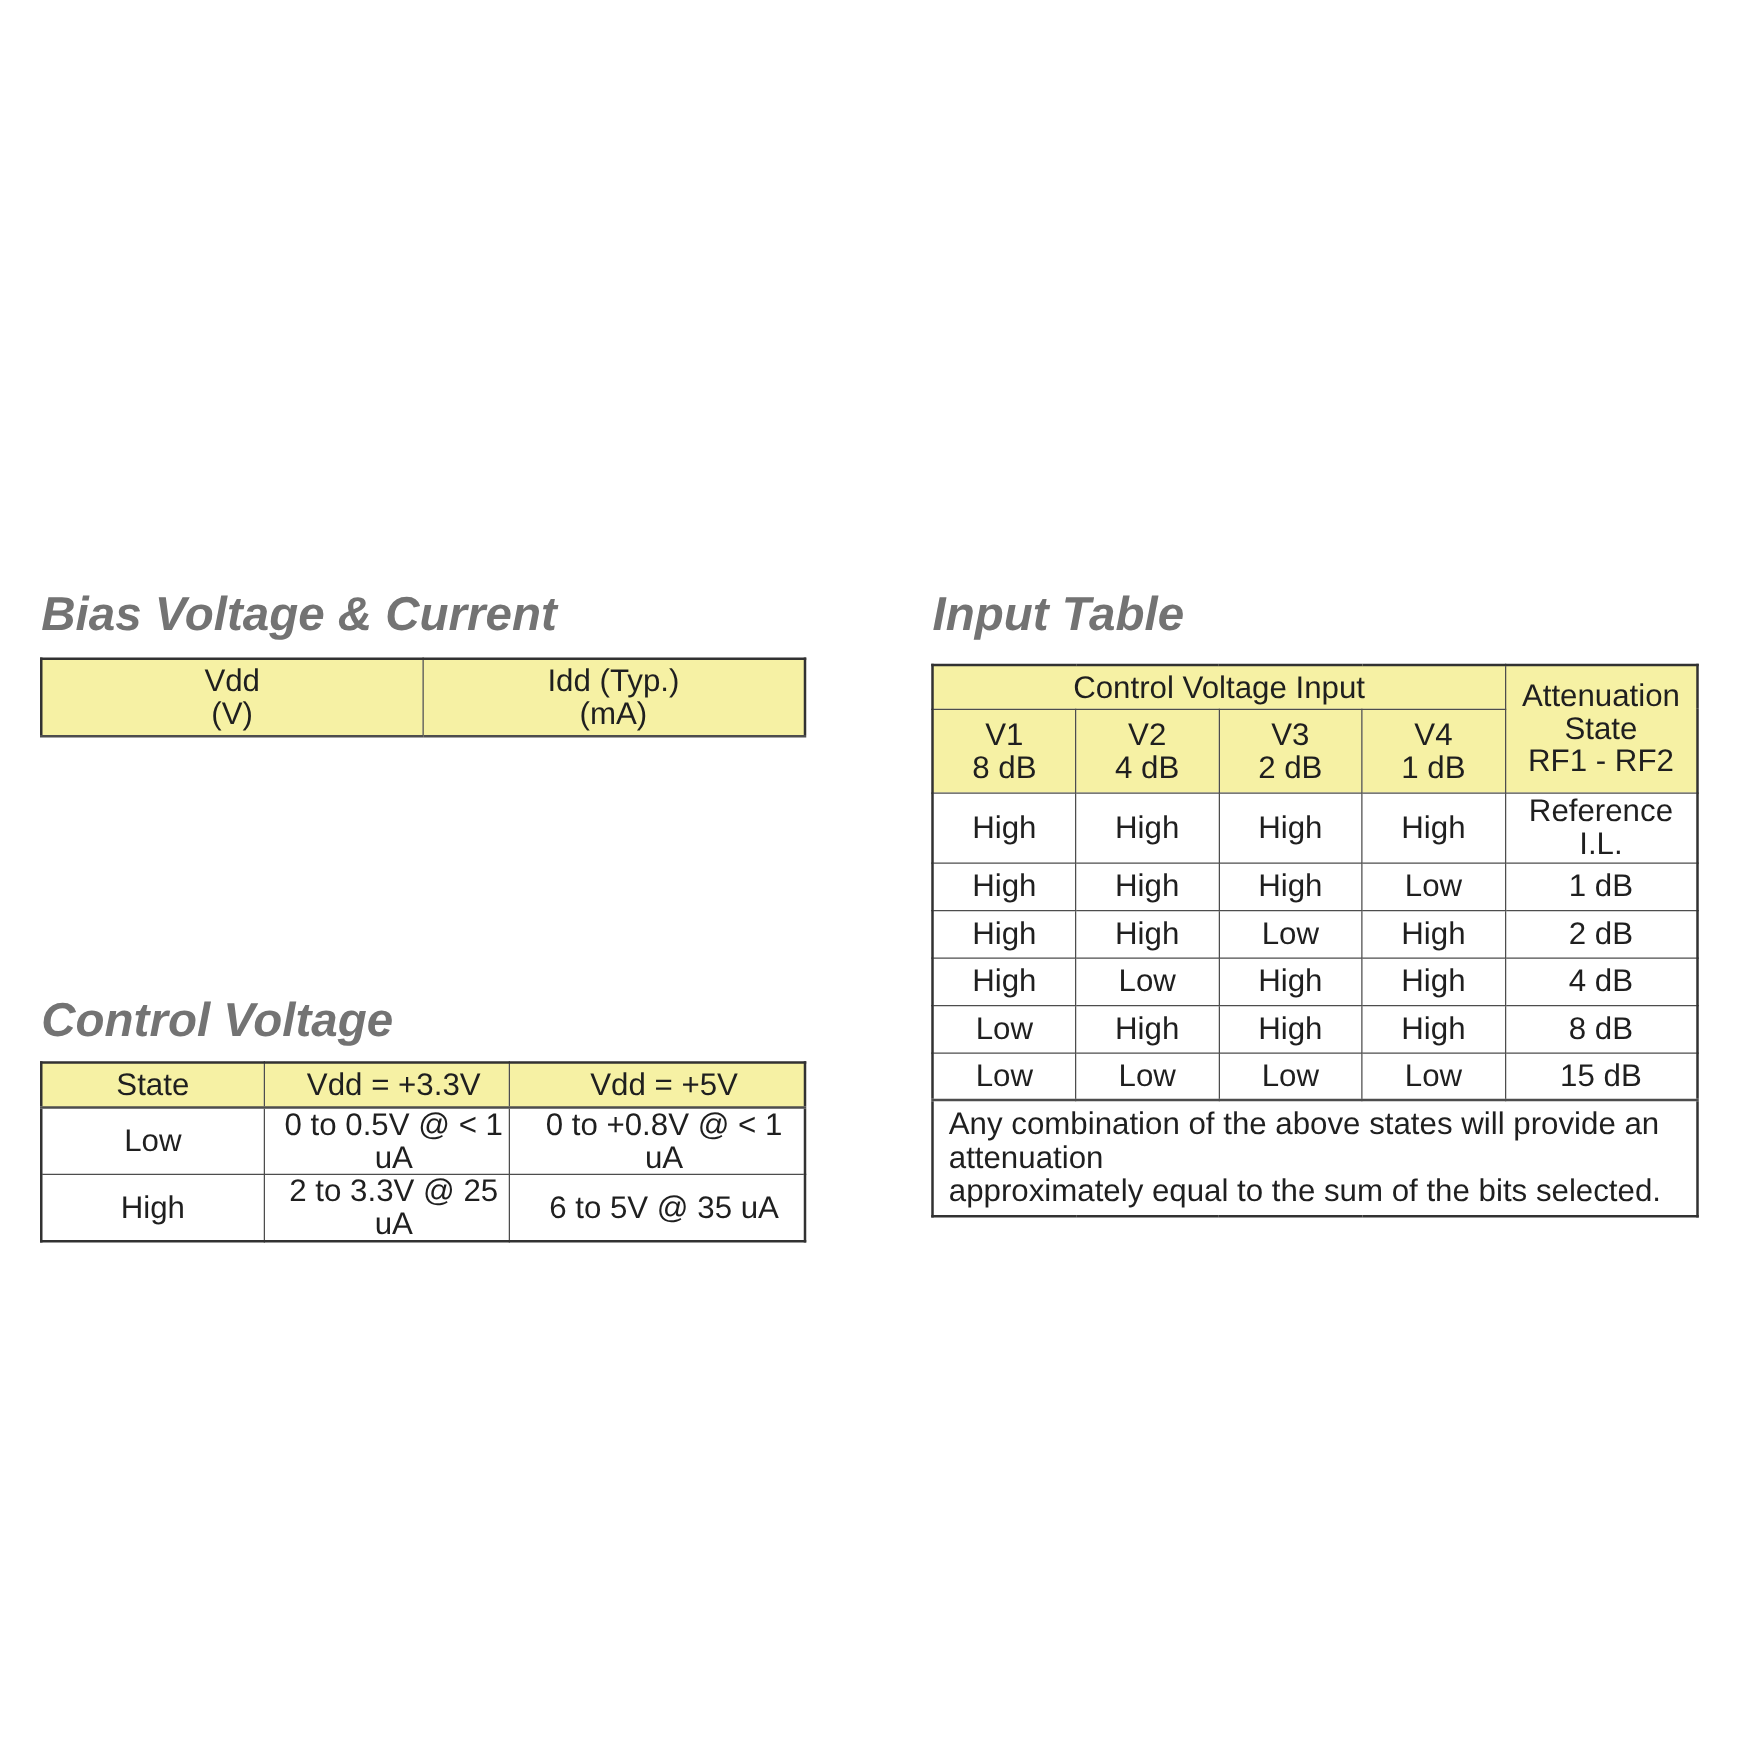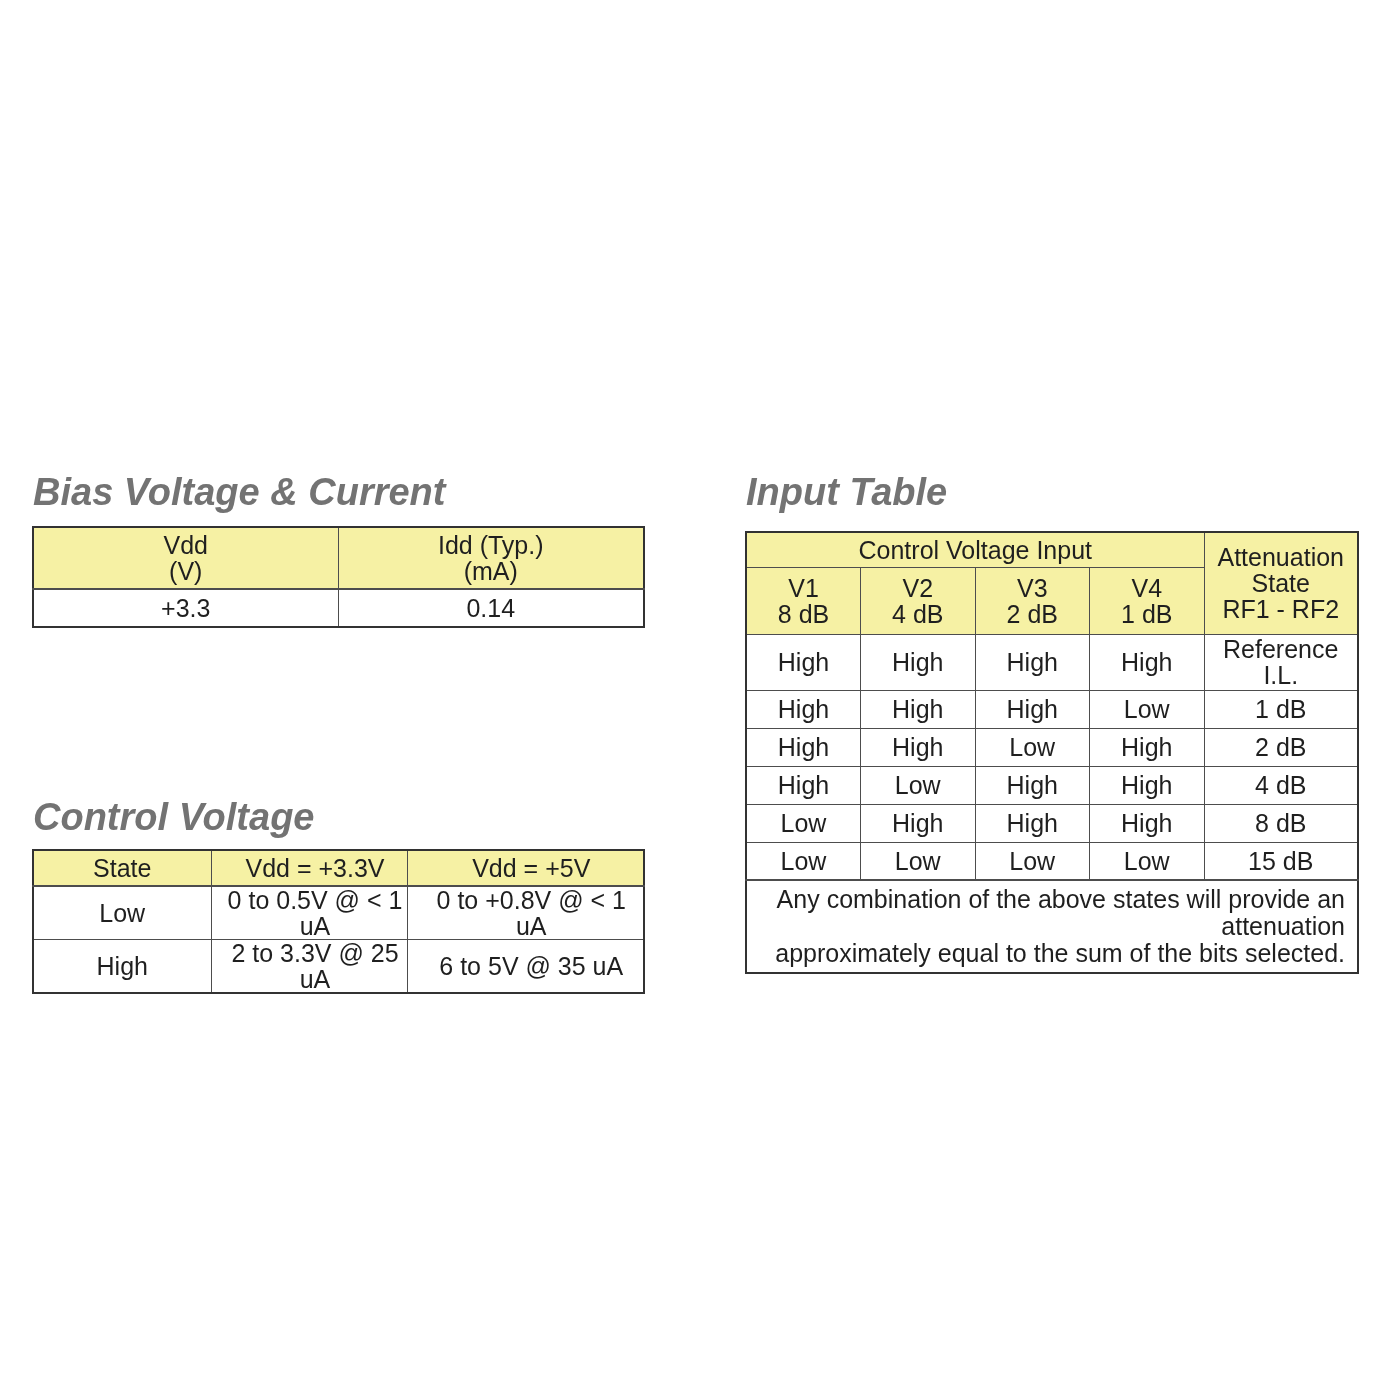--- a/index.html
+++ b/index.html
@@ -65,21 +65,21 @@
 
   #truth-table { left: 745px; top: 531px; width: 612px; }
   #truth-table col.cv  { width: 114.5px; }
   #truth-table col.att { width: 154px; }
   #truth-table tr.r-gh   { height: 35px; }
   #truth-table tr.r-sh   { height: 67px; }
   #truth-table tr.r-ref  { height: 56px; }
   #truth-table tr.r-data { height: 38px; }
   #truth-table tr.r-fn   { height: 58px; }
   #truth-table td.fn {
-    text-align: right;
+    text-align: left;
     padding: 5px 12px;
     line-height: 27px;
     border-top-width: 2px;
   }
 </style>
 </head>
 <body>
 
 <h2 id="bias-title" class="title">Bias Voltage &amp; Current</h2>
 
@@ -91,24 +91,20 @@
   <tbody>
     <tr class="hdr">
       <td>
         <div>Vdd</div>
         <div>(V)</div>
       </td>
       <td>
         <div>Idd (Typ.)</div>
         <div>(mA)</div>
       </td>
-    </tr>
-    <tr class="data">
-      <td>+3.3</td>
-      <td>0.14</td>
     </tr>
   </tbody>
 </table>
 
 <h2 id="control-title" class="title">Control Voltage</h2>
 
 <table id="control-table" class="tbl">
   <colgroup>
       <col class="c1">
       <col class="c2">

